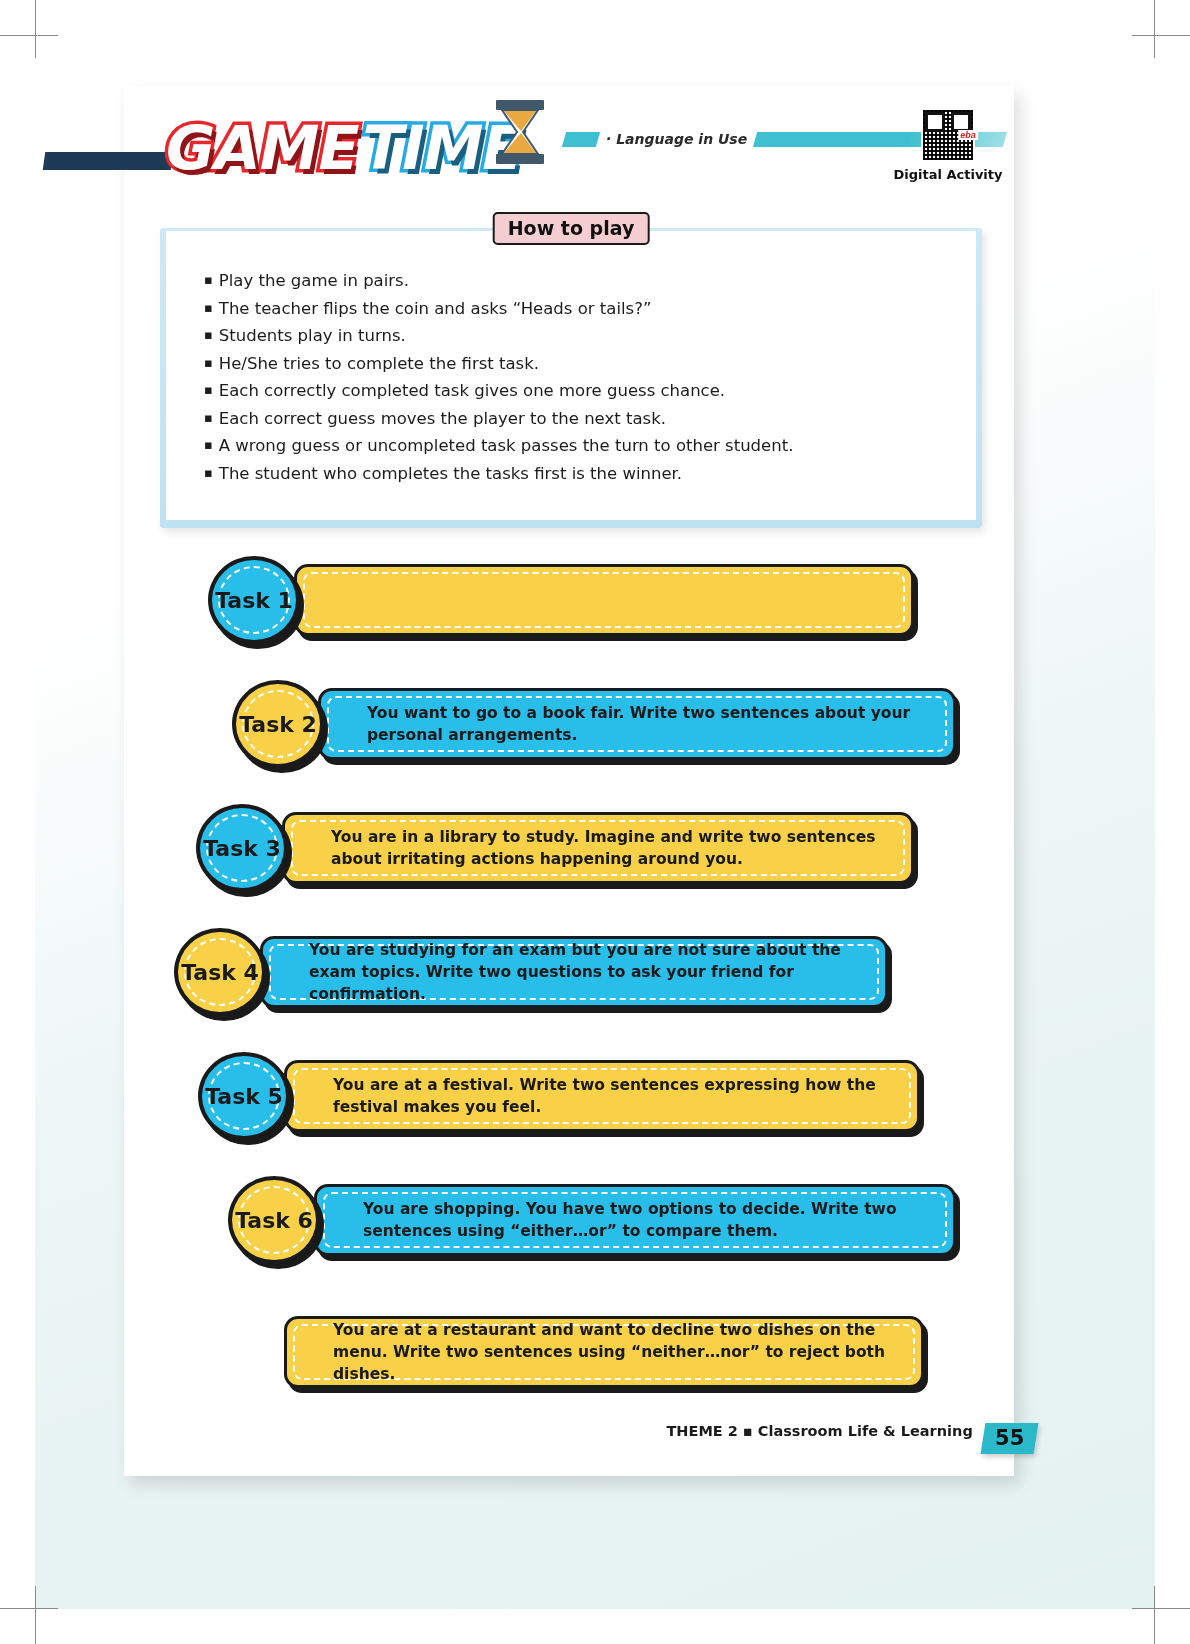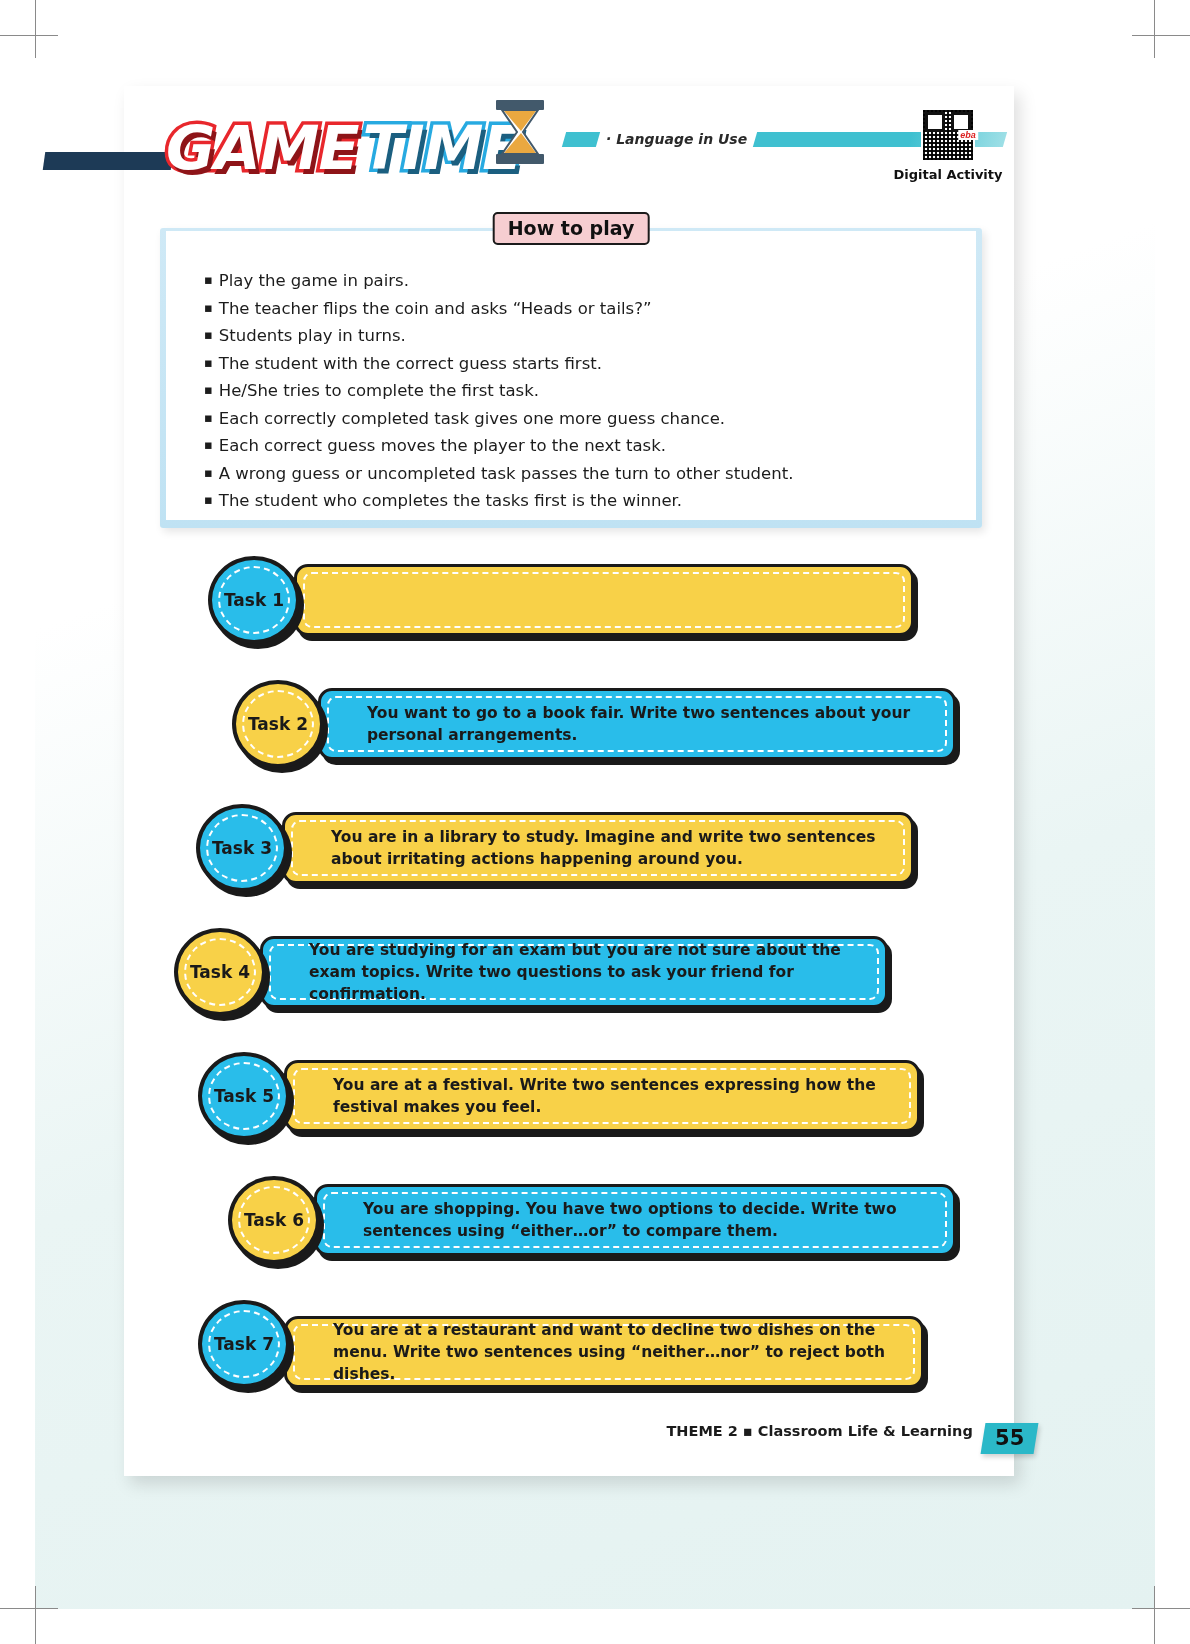--- a/index.html
+++ b/index.html
@@ -207,21 +207,21 @@
   }
   .task-circle .dashed-c {
     position: absolute;
     left: 6px; right: 6px; top: 6px; bottom: 6px;
     border: 2px dashed #ffffff;
     border-radius: 50%;
   }
   .task-circle-label {
     position: relative;
     font-family: "DejaVu Sans", sans-serif;
-    font-size: 17px; font-weight: bold; color: #1a1a1a;
+    font-size: 22px; font-weight: bold; color: #1a1a1a;
     z-index: 2;
   }
 
   .fill-yellow { background: #f8d148; }
   .fill-blue   { background: #29bdea; }
 
   
   .footer {
     position: absolute;
     left: 0; bottom: 22px;
@@ -293,21 +293,20 @@
       <div class="qr-caption">Digital Activity</div>
     </div>
   </div>
 
   <div class="rules-outer">
     <div class="howto-badge">How to play</div>
     <div class="rules-inner">
       <div class="rule-item"><span class="rule-bullet">▪</span><span>Play the game in pairs.</span></div>
       <div class="rule-item"><span class="rule-bullet">▪</span><span>The teacher flips the coin and asks “Heads or tails?”</span></div>
       <div class="rule-item"><span class="rule-bullet">▪</span><span>Students play in turns.</span></div>
-      <div class="rule-item"><span class="rule-bullet">▪</span><span>The student with the correct guess starts first.</span></div>
       <div class="rule-item"><span class="rule-bullet">▪</span><span>He/She tries to complete the first task.</span></div>
       <div class="rule-item"><span class="rule-bullet">▪</span><span>Each correctly completed task gives one more guess chance.</span></div>
       <div class="rule-item"><span class="rule-bullet">▪</span><span>Each correct guess moves the player to the next task.</span></div>
       <div class="rule-item"><span class="rule-bullet">▪</span><span>A wrong guess or uncompleted task passes the turn to other student.</span></div>
       <div class="rule-item"><span class="rule-bullet">▪</span><span>The student who completes the tasks first is the winner.</span></div>
     </div>
   </div>
 
   <div class="tasks">
 
@@ -374,24 +373,20 @@
         <div class="dashed-c"></div>
         <div class="task-circle-label">Task 6</div>
       </div>
     </div>
 
     <div class="task-row">
       <div class="task-bar fill-yellow" style="left:160px; width:640px;margin-top:8px;">
         <div class="dashed"></div>
         <div class="task-text" style="padding-left:46px; padding-right:24px;">You are at a restaurant and want to decline two dishes on the menu. Write two sentences using “neither…nor” to reject both dishes.</div>
       </div>
-      <div class="task-circle fill-blue" style="left:74px;">
-        <div class="dashed-c"></div>
-        <div class="task-circle-label">Task 7</div>
-      </div>
     </div>
 
   </div>
 
   <div class="footer">
     <div class="footer-text">THEME 2 ▪ Classroom Life &amp; Learning</div>
     <div class="page-num"><span>55</span></div>
   </div>
 
 </div>

